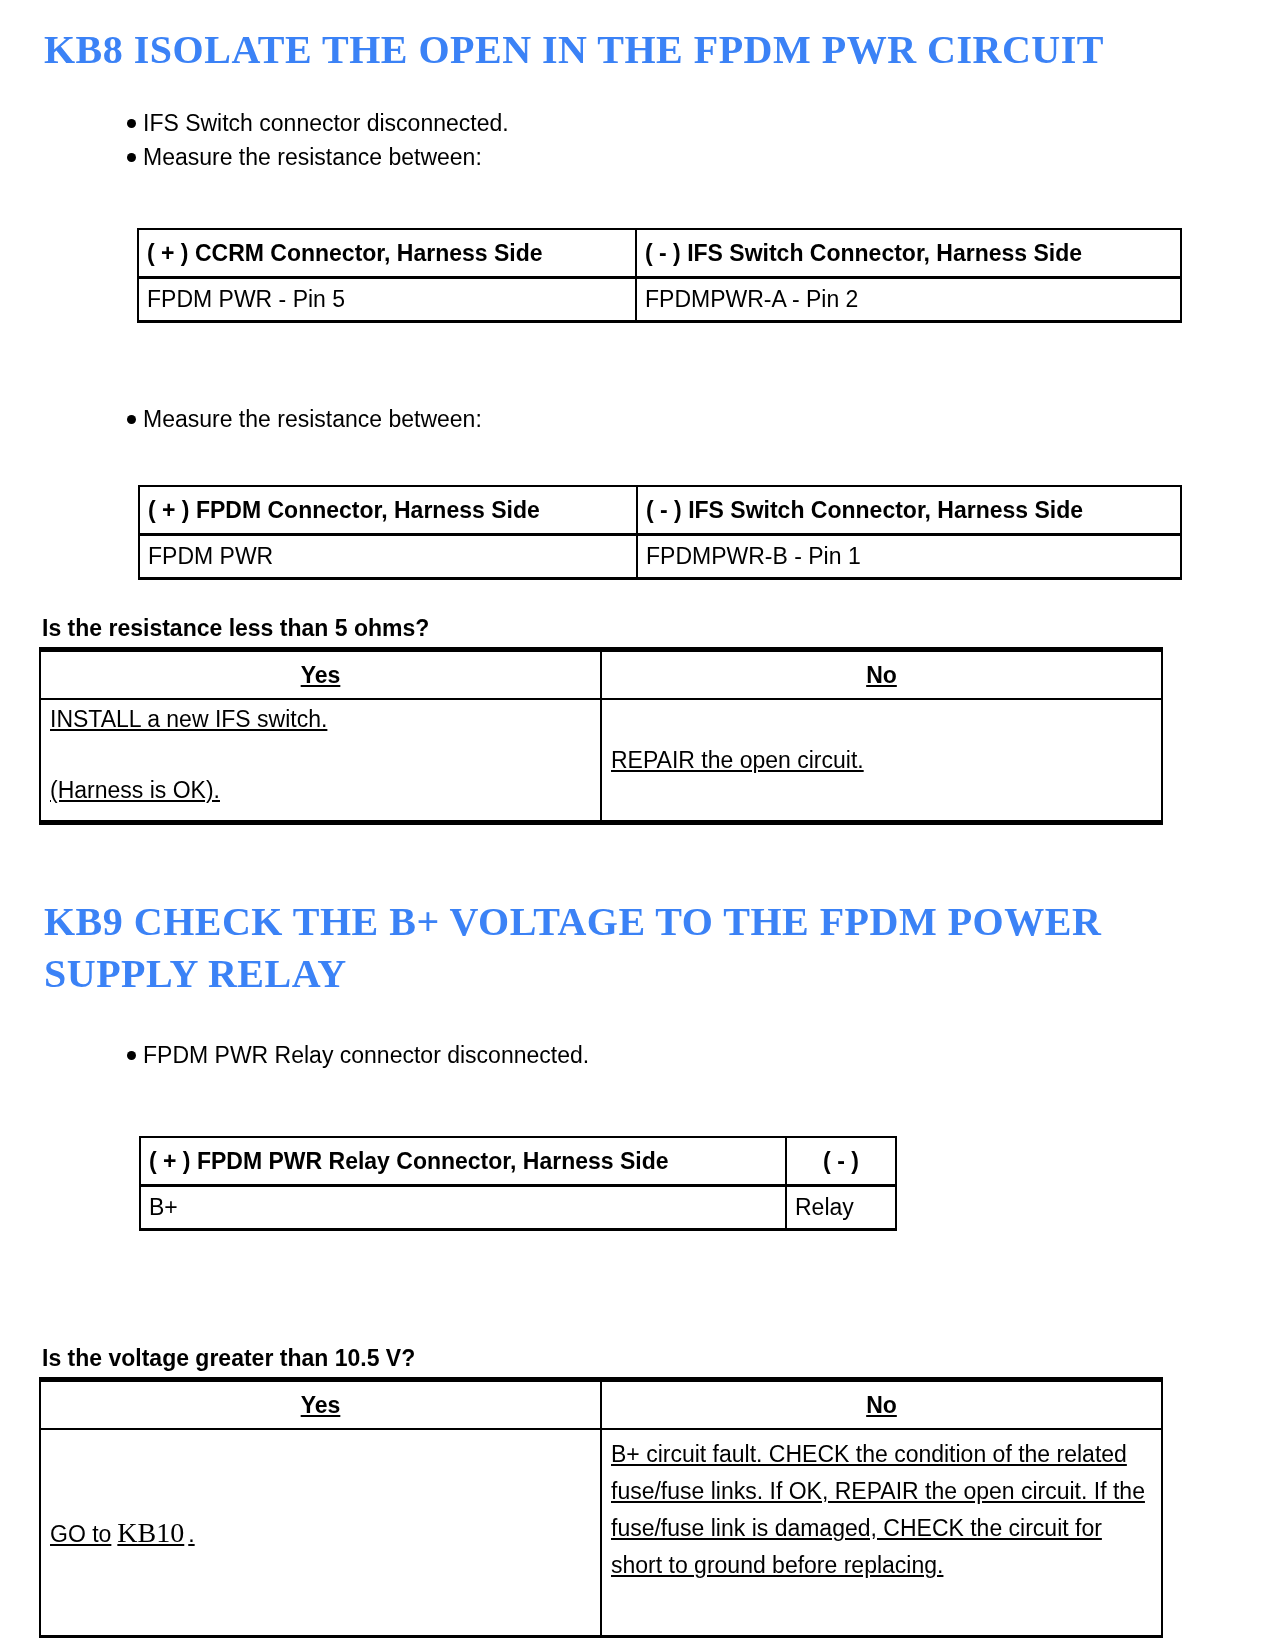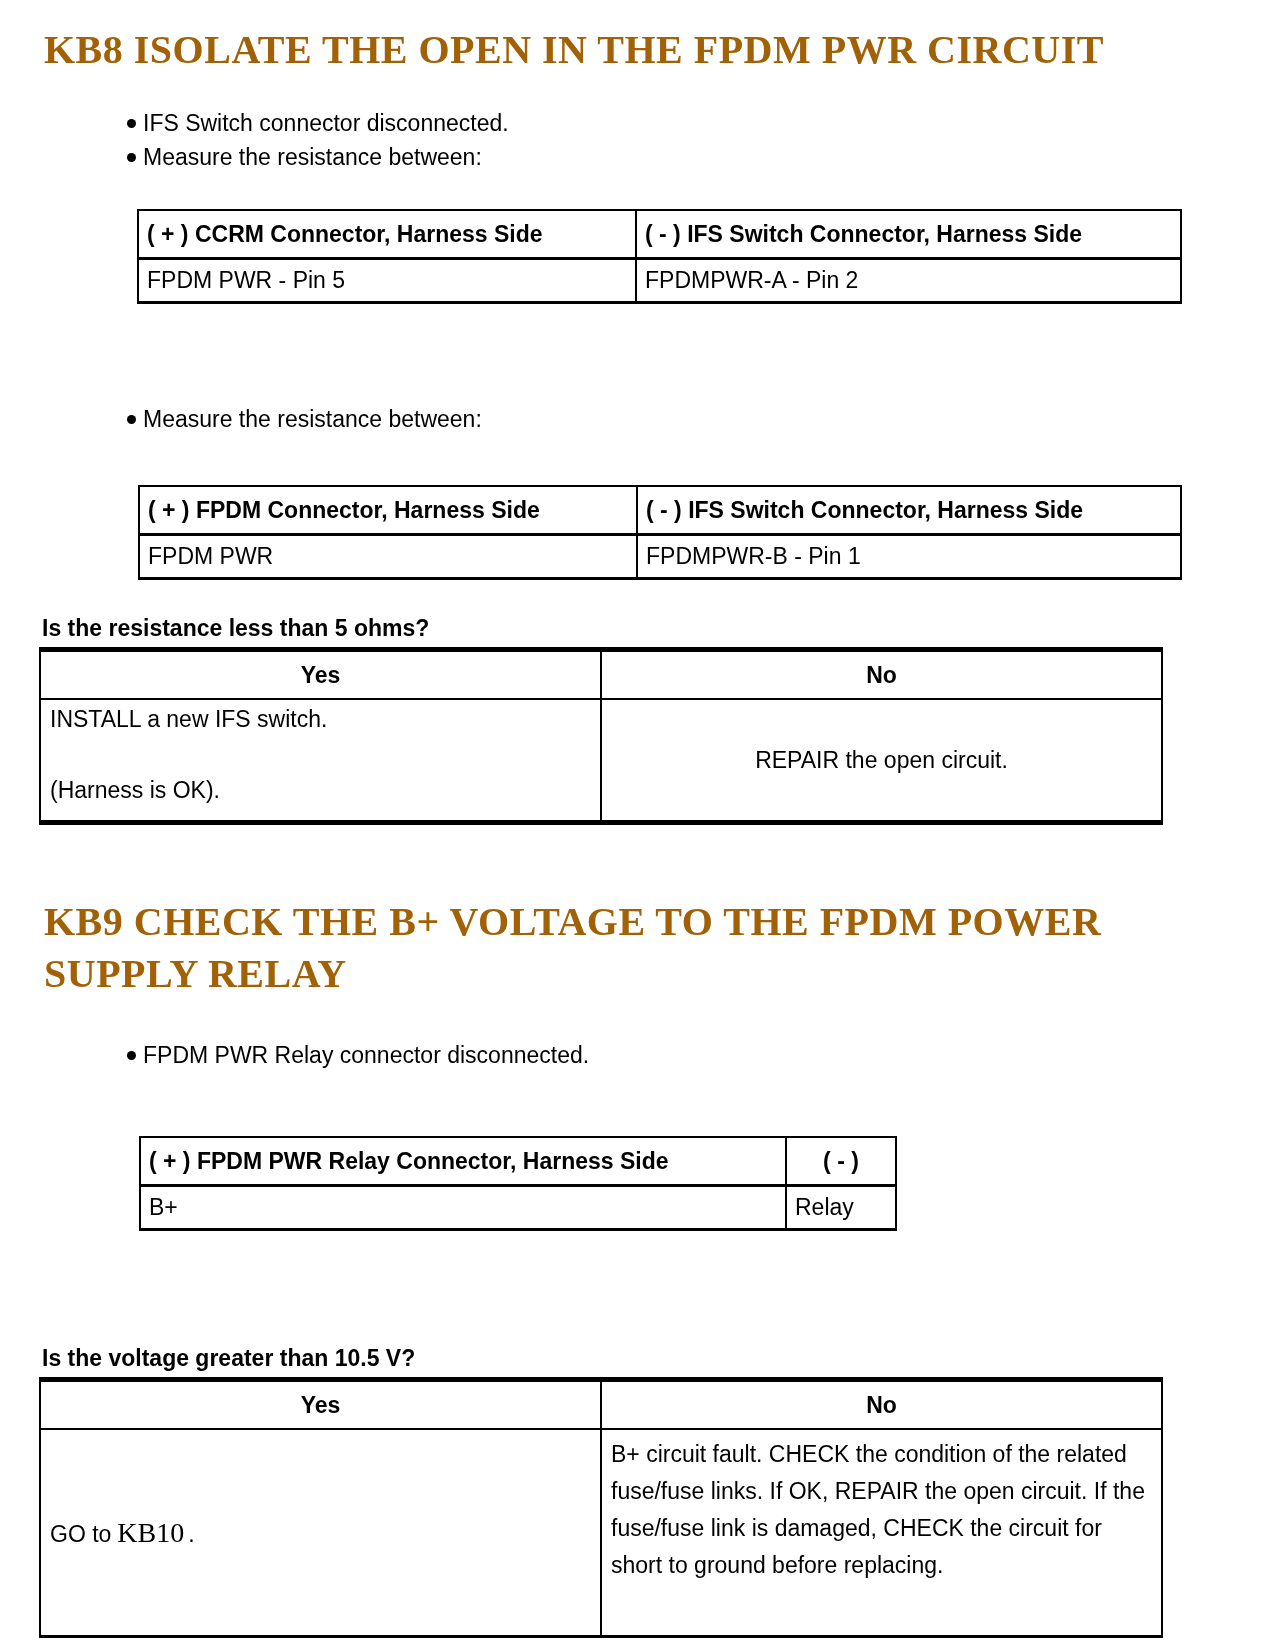--- a/index.html
+++ b/index.html
@@ -16,21 +16,21 @@
 
   
   .section-title {
     position: absolute;
     margin: 0;
     font-family: "Liberation Serif", serif;
     font-weight: bold;
     font-size: 40px;
     line-height: 52px;
     letter-spacing: 0.5px;
-    color: #a16207;
+    color: #3b82f6;
   }
   #kb8-title { left: 44px; top: 24px; width: 1215px; }
   #kb9-title { left: 44px; top: 896px; width: 1215px; }
 
   
   .bullets {
     position: absolute;
     margin: 0;
     padding: 0;
     list-style: none;
@@ -48,21 +48,21 @@
     border-radius: 50%;
   }
 
   
   .measure {
     position: absolute;
     border-collapse: collapse;
     table-layout: fixed;
     font-size: 23px;
   }
-  #kb8-table1 { left: 137px; top: 209px; width: 1043px; border-radius: 22px; }
+  #kb8-table1 { left: 137px; top: 228px; width: 1043px; border-radius: 22px; }
   #kb8-table2 { left: 138px; top: 485px; width: 1042px; padding-left: 48px; }
   #kb9-table  { left: 139px; top: 1136px; width: 756px; }
   .measure th, .measure td {
     border: 2px solid #000;
     padding: 0 8px;
     overflow: hidden;
     white-space: nowrap;
   }
   .measure th {
     height: 46px;
@@ -86,30 +86,30 @@
     position: absolute;
     border-collapse: collapse;
     table-layout: fixed;
     width: 1122px;
     font-size: 23px;
     border-top: 5px solid #000;
     border-bottom: 5px solid #000;
   }
   #kb8-decision { left: 39px; top: 647px; }
   #kb9-decision { left: 39px; top: 1377px; }
-  .decision th, .decision td { border: 2px solid #000; }
+  .decision th, .decision td { border: 2px solid #000; text-decoration: underline; }
   .decision th {
     height: 44px;
     font-weight: bold;
     text-align: center;
     vertical-align: middle;
   }
   .decision td { padding: 6px 9px; }
   #kb8-decision .yes-cell { height: 108px; vertical-align: top; margin-left: 36px; }
-  #kb8-decision .no-cell  { vertical-align: middle; text-align: center; }
+  #kb8-decision .no-cell  { vertical-align: middle; }
   #kb8-decision .yes-line-2 { margin-top: 44px; }
   #kb9-decision .yes-cell { height: 193px; vertical-align: middle; }
   #kb9-decision .no-cell  { vertical-align: top; line-height: 37px; }
 
   .ref-link {
     font-family: "Liberation Serif", serif;
     font-size: 28px;
     margin: 0 4px 0 6px;
   }
 </style>

